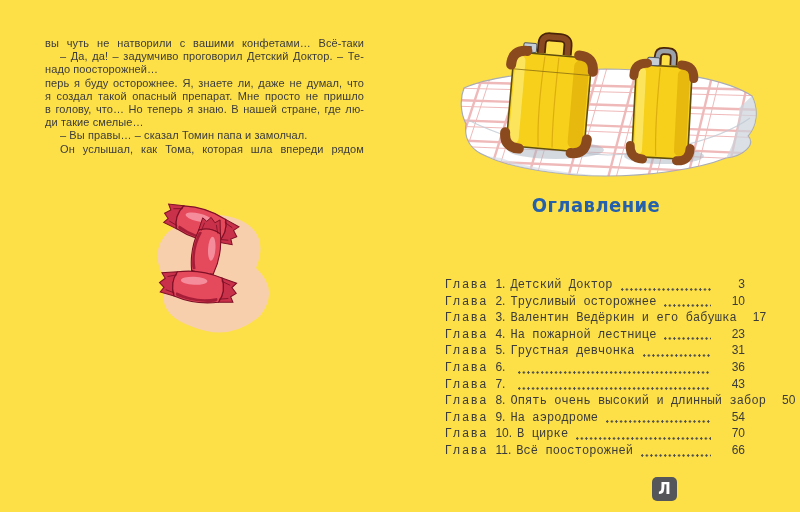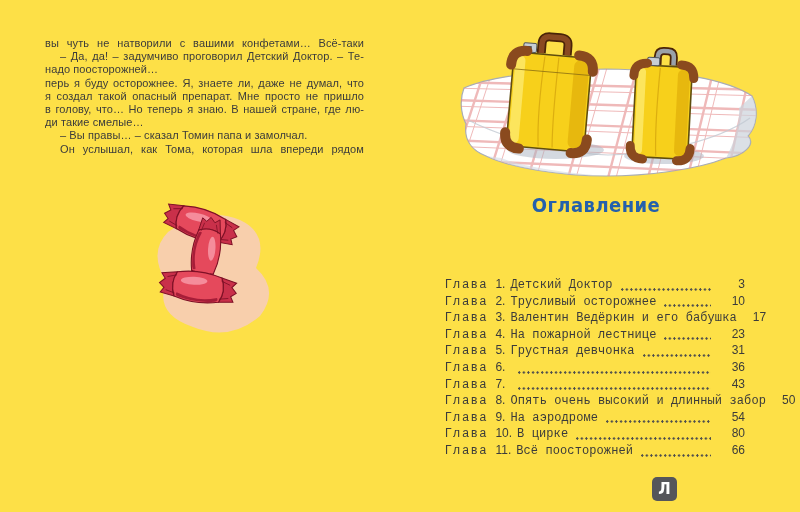--- a/index.html
+++ b/index.html
@@ -294,21 +294,21 @@
         <span class="title">На аэродроме</span>
         <span class="dots"></span>
         <span class="pg">54</span>
       </div>
 
       <div class="toc-row">
         <span class="glava">Глава</span>
         <span class="num">10.</span>
         <span class="title">В цирке</span>
         <span class="dots"></span>
-        <span class="pg">80</span>
+        <span class="pg">70</span>
       </div>
 
       <div class="toc-row">
         <span class="glava">Глава</span>
         <span class="num">11.</span>
         <span class="title">Всё поосторожней</span>
         <span class="dots"></span>
         <span class="pg">66</span>
       </div>
     </div>

